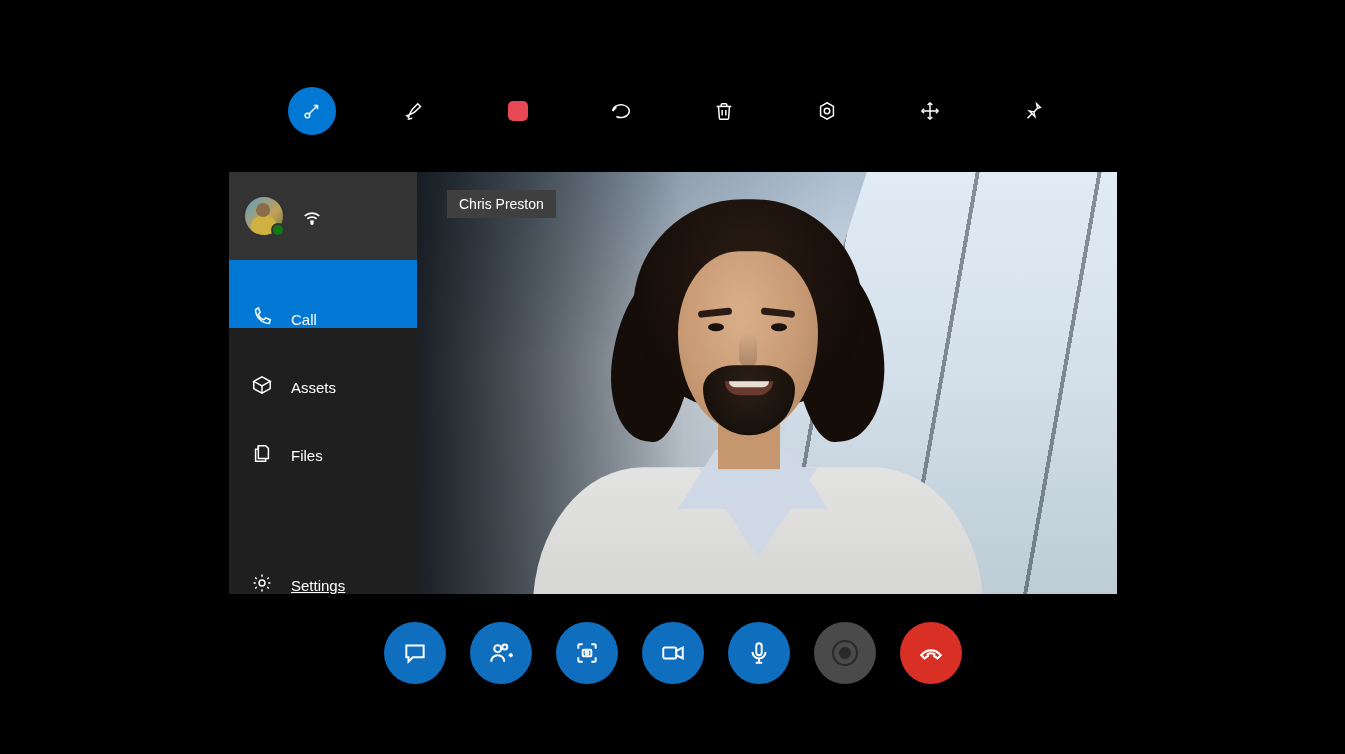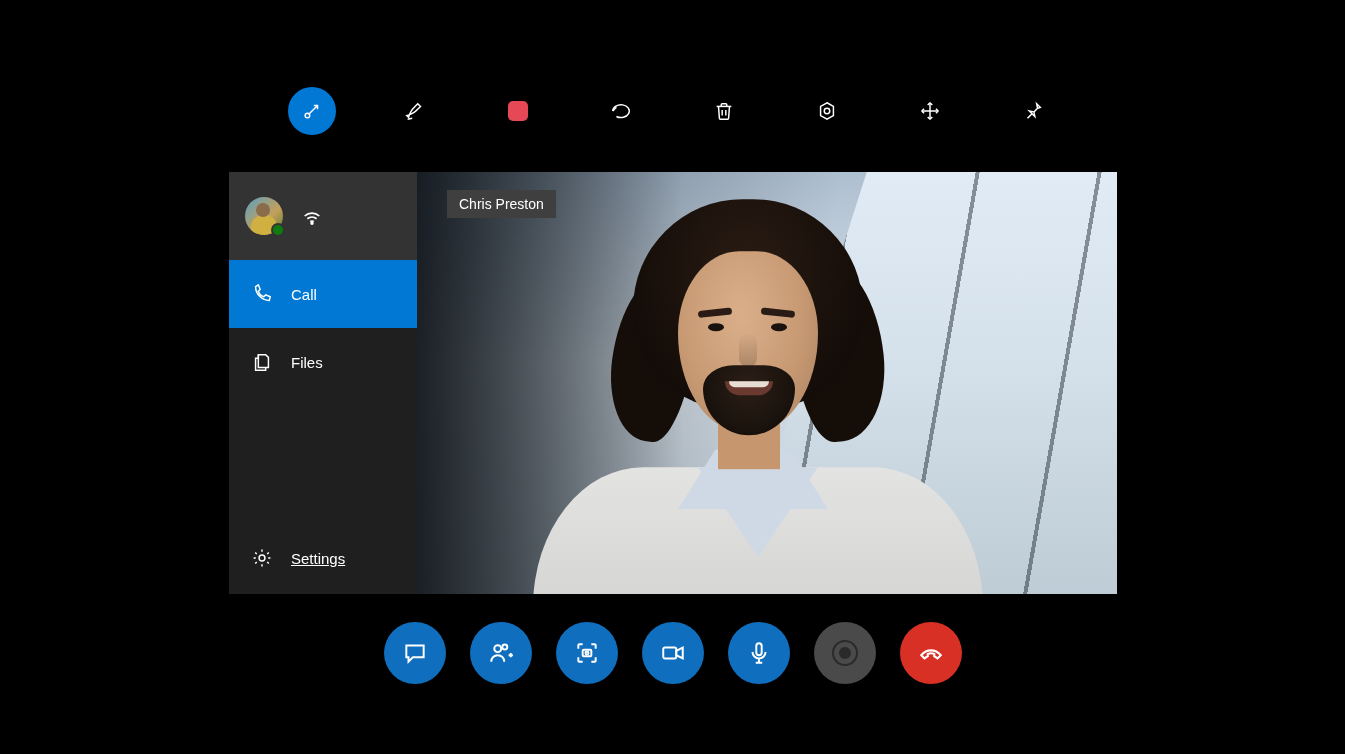--- a/index.html
+++ b/index.html
@@ -78,21 +78,21 @@
     background: #107c10; border: 2px solid #333333;
   }
   .wifi-icon { width: 22px; height: 22px; }
 
   .nav {
     display: flex; flex-direction: column;
     flex: 1;
   }
   .nav-item {
     height: 68px;
-    display: flex; align-items: center;
+    display: flex; align-items: flex-end;
     padding-left: 22px;
     gap: 18px;
     color: #fff;
     font-size: 15px;
     cursor: pointer;
   }
   .nav-item.active { background: #0078d4; }
   .nav-item svg { width: 22px; height: 22px; flex-shrink: 0; }
   .nav-spacer { flex: 1; }
   .nav-settings { height: 72px; text-decoration: underline; }
@@ -301,20 +301,28 @@
           <circle cx="12" cy="20" r="1" fill="#fff"></circle>
         </svg>
       </div>
 
       <div class="nav">
         <div class="nav-item active">
           <svg viewBox="0 0 24 24" fill="none" stroke="currentColor" stroke-width="1.6">
             <path d="M5 4c0 8 7 15 15 15l1-4-5-2-2 2c-3-1-5-3-6-6l2-2-2-5z"></path>
           </svg>
           <span>Call</span>
+        </div>
+        <div class="nav-item">
+          <svg viewBox="0 0 24 24" fill="none" stroke="currentColor" stroke-width="1.6">
+            <path d="M3 8l9-5 9 5-9 5z"></path>
+              <path d="M3 8v8l9 5 9-5V8"></path>
+              <path d="M12 13v8"></path>
+          </svg>
+          <span>Assets</span>
         </div>
         <div class="nav-item">
           <svg viewBox="0 0 24 24" fill="none" stroke="currentColor" stroke-width="1.6">
             <path d="M8 4h8l3 3v11H8z"></path>
               <path d="M8 4v4H5v13h11v-3"></path>
           </svg>
           <span>Files</span>
         </div>
         <div class="nav-spacer"></div>
         <div class="nav-item nav-settings">

